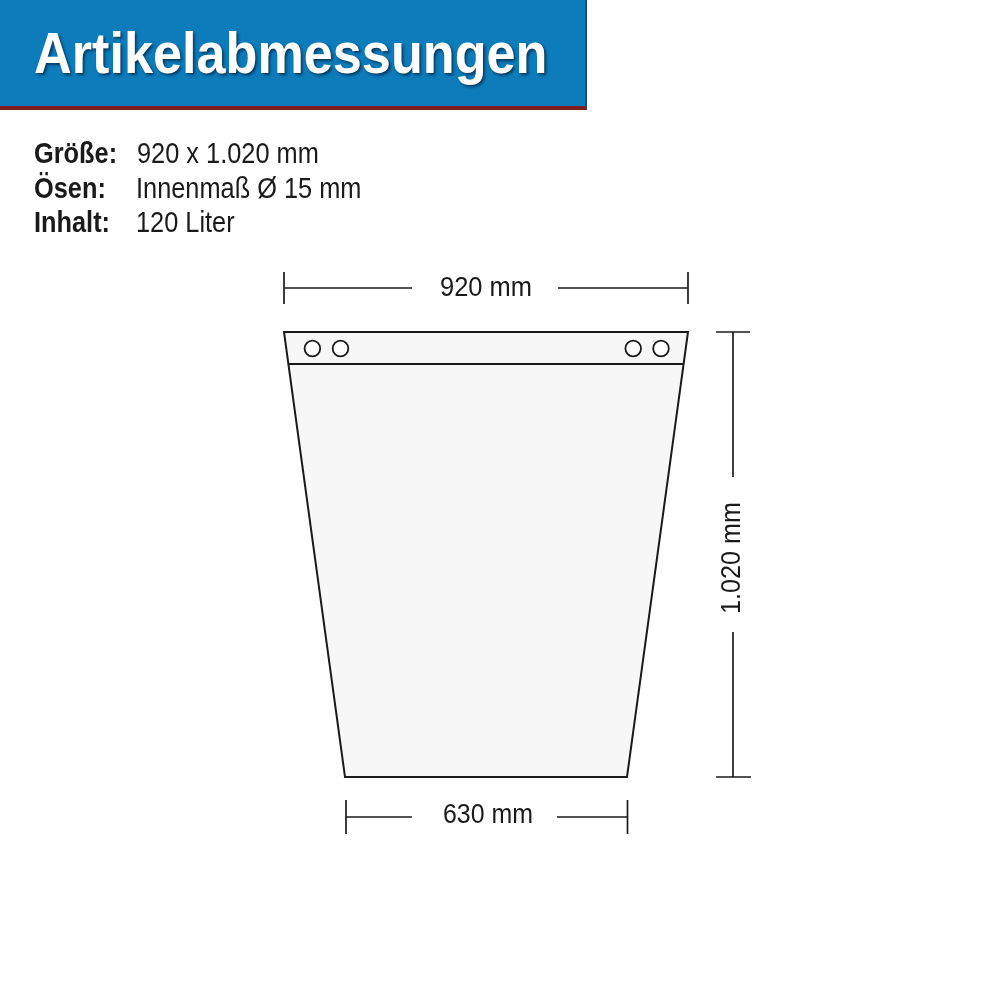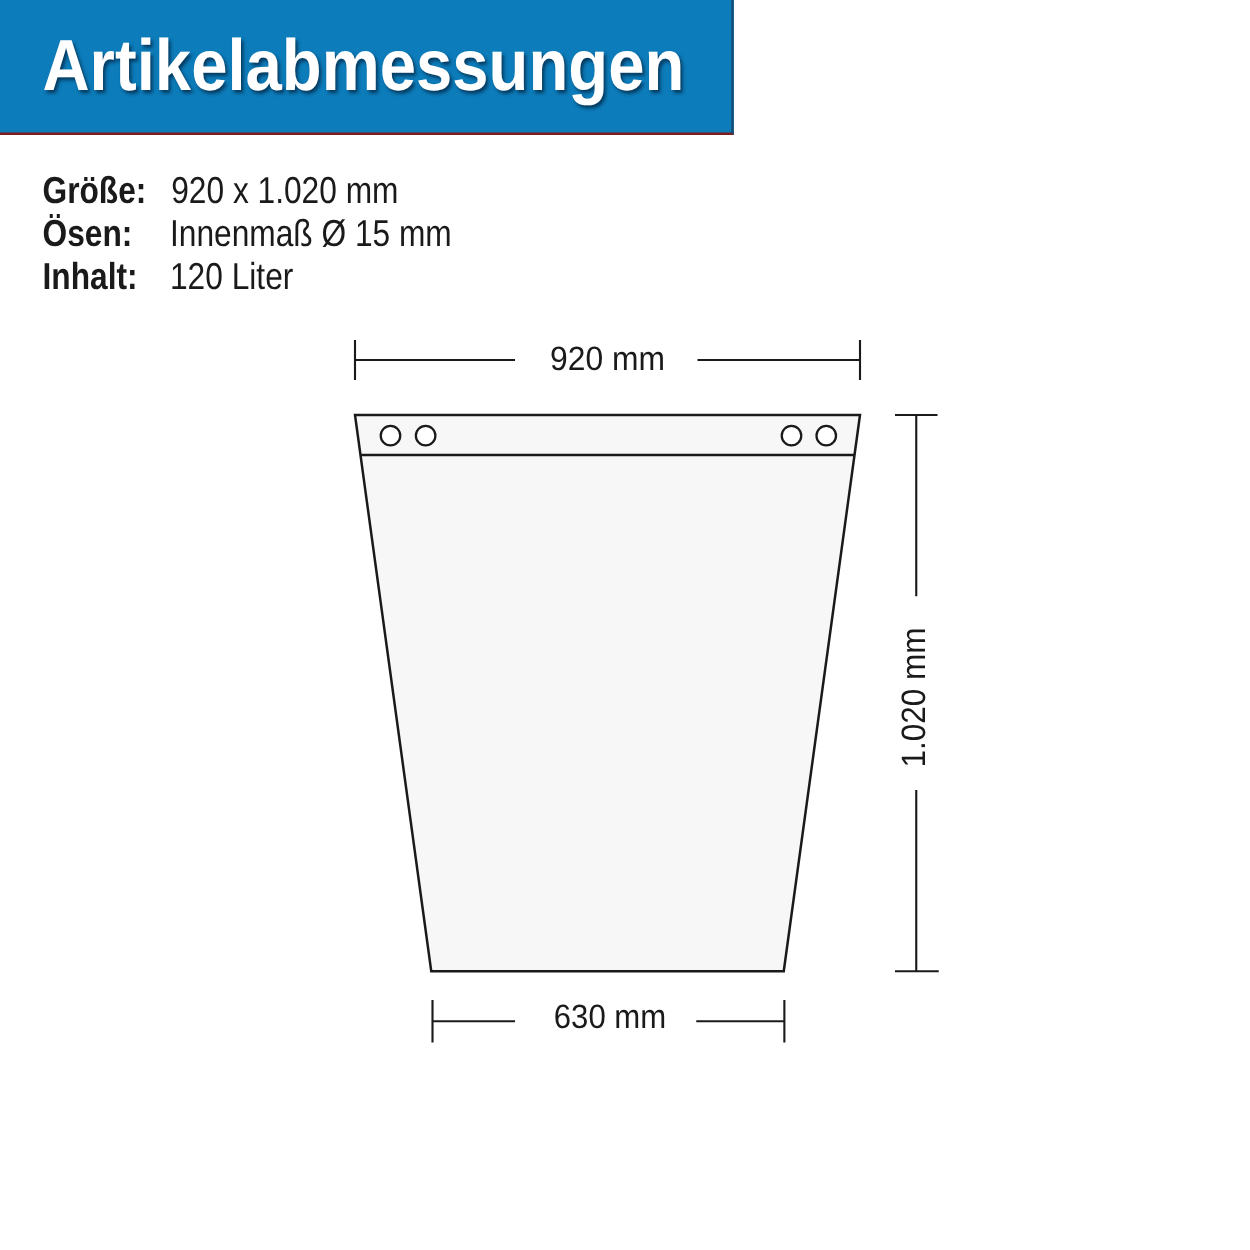--- a/index.html
+++ b/index.html
@@ -1,18 +1,18 @@
 <!DOCTYPE html>
 <html><head>
 <meta charset="utf-8">
 <style>
   html,body{margin:0;padding:0;background:#fff;}
   #page{position:relative;-webkit-font-smoothing:antialiased;width:1000px;height:1000px;background:#fff;overflow:hidden;
         font-family:"Liberation Sans",sans-serif;}
-  .banner{position:absolute;left:0;top:0;width:585px;height:106px;background:#0c7cba;border-right:2px solid #134d74;border-bottom:2px solid #7f1d1d;}
+  .banner{position:absolute;left:0;top:0;width:585px;height:106px;background:#0c7cba;border-right:2px solid #134d74;border-bottom:4px solid #7f1d1d;}
   .title{position:absolute;left:34px;top:-0.9px;height:107px;line-height:107px;
          font-size:58px;font-weight:bold;color:#fff;white-space:nowrap;
          text-shadow:2px 2px 3px rgba(0,15,35,0.6);
          transform-origin:0 0;transform:scaleX(0.9);}
   .spec{position:absolute;height:30px;line-height:30px;font-size:30px;color:#1a1a1a;
         white-space:nowrap;transform-origin:0 0;transform:scaleX(0.845);}
   .lbl{font-weight:bold;}
   svg{position:absolute;left:0;top:0;}
   .dimtxt{font-size:27px;fill:#1a1a1a;}
 </style>

